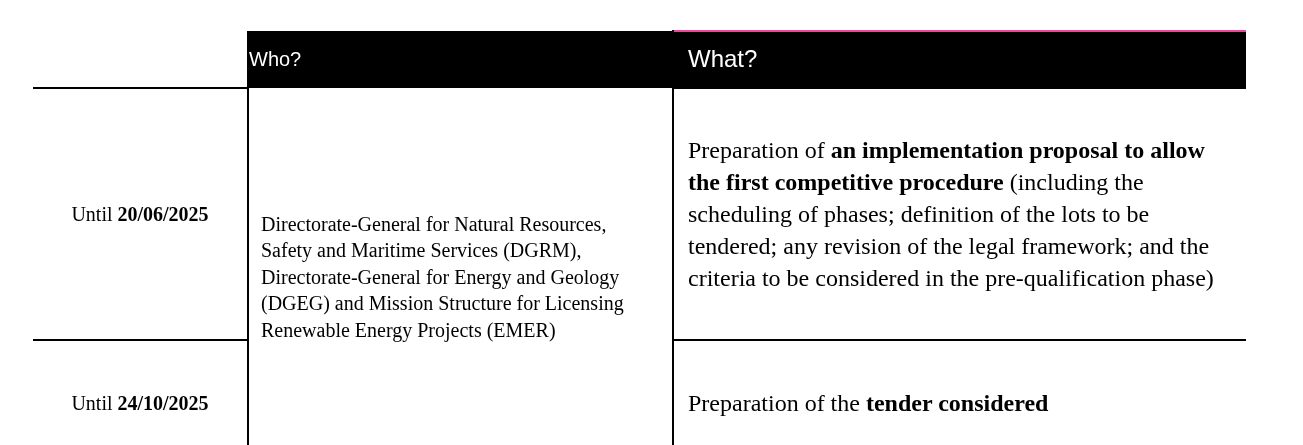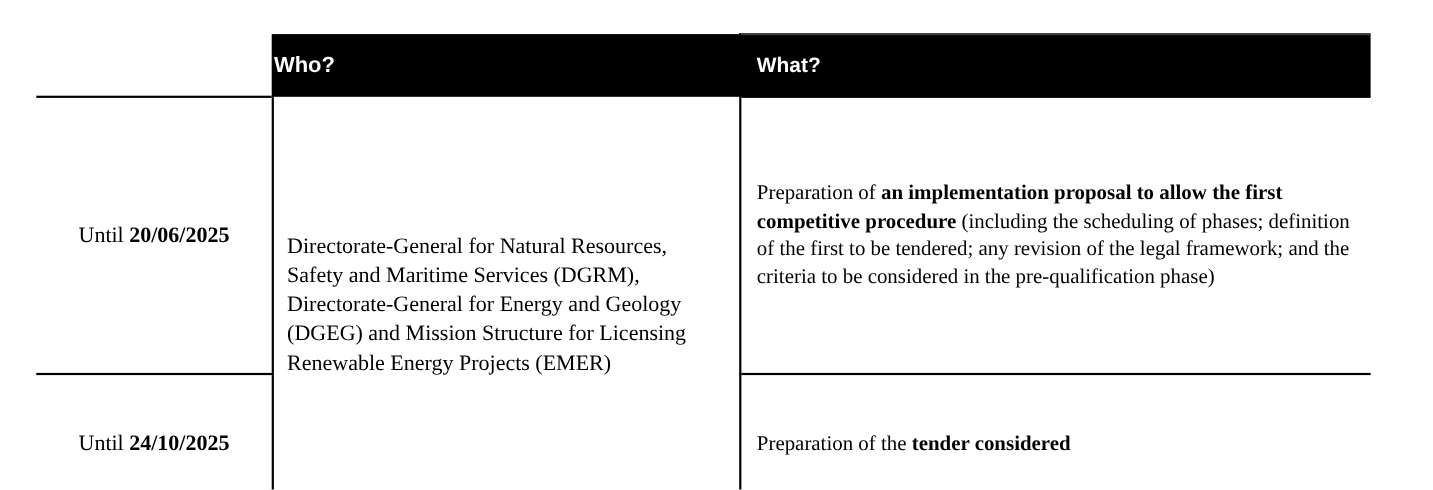--- a/index.html
+++ b/index.html
@@ -37,21 +37,21 @@
   }
   td.head-blank {
     background: #ffffff;
     border: none;
     height: 55px;
   }
   td.head-cell {
     background: #000000;
     color: #ffffff;
     font-family: "Liberation Sans", sans-serif;
-    font-weight: bold;
+    font-weight: normal;
     font-size: 19px;
     height: 55px;
     padding: 0 0 0 12px;
     border-left: 2px solid #000000;
   }
   td.head-cell.what {
     border-left: 2px solid #ffffff;
     padding-left: 14px;
   }
 
@@ -66,24 +66,24 @@
   }
   td.who {
     font-size: 20px;
     line-height: 1.32;
     vertical-align: middle;
     border-left: 2px solid #000000;
     border-right: 2px solid #000000;
     padding: 10px 14px 10px 12px;
   }
   td.what {
-    font-size: 19px;
+    font-size: 24px;
     line-height: 1.34;
     vertical-align: middle;
-    border-top: 2px solid #404040;
+    border-top: 2px solid #ec4899;
     border-bottom: 2px solid #000000;
     padding: 10px 16px 10px 14px;
   }
   tr.row1 td.when { height: 230px; }
   tr.row2 td.when { height: 105px; }
   tr.row1 td.what { height: 230px; }
   tr.row2 td.what { height: 105px; }
 
   
   tr.row2 td.when, tr.row2 td.what { border-bottom: none; }
@@ -106,21 +106,21 @@
         <td class="head-cell who">Who?</td>
         <td class="head-cell what">What?</td>
       </tr>
 
       <tr class="row1">
         <td class="when">
           <span>Until </span><b>20/06/2025</b>
         </td>
         <td class="who" rowspan="2">Directorate-General for Natural Resources, Safety and Maritime Services (DGRM), Directorate-General for Energy and Geology (DGEG) and Mission Structure for Licensing Renewable Energy Projects (EMER)</td>
         <td class="what">
-          <span>Preparation of </span><b>an implementation proposal to allow the first competitive procedure</b><span> (including the scheduling of phases; definition of the first to be tendered; any revision of the legal framework; and the criteria to be considered in the pre-qualification phase)</span>
+          <span>Preparation of </span><b>an implementation proposal to allow the first competitive procedure</b><span> (including the scheduling of phases; definition of the lots to be tendered; any revision of the legal framework; and the criteria to be considered in the pre-qualification phase)</span>
         </td>
       </tr>
 
       <tr class="row2">
         <td class="when">
           <span>Until </span><b>24/10/2025</b>
         </td>
         <td class="what">
           <span>Preparation of the </span><b>tender considered</b><span></span>
         </td>

